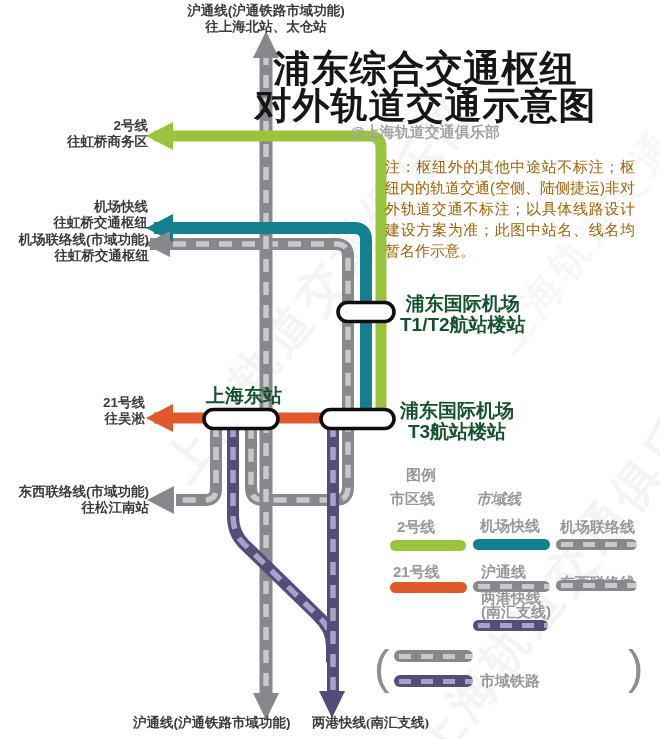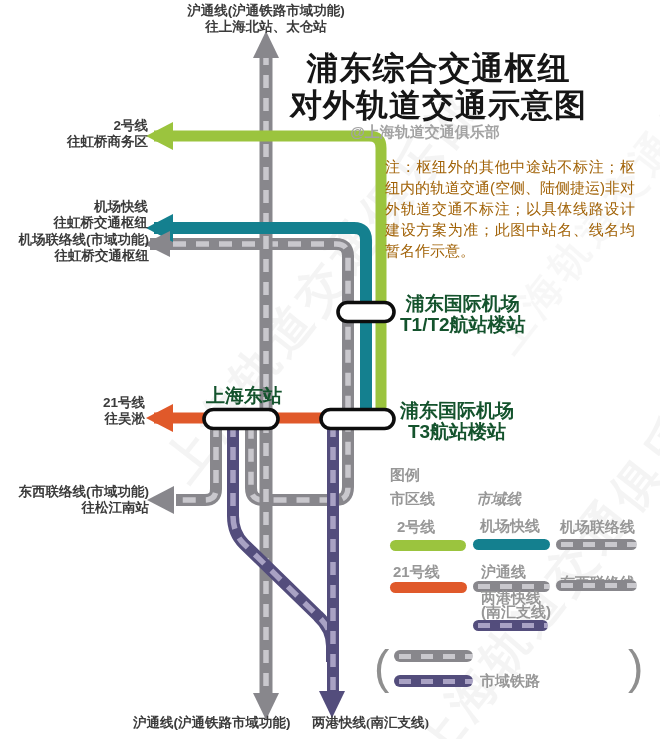--- a/index.html
+++ b/index.html
@@ -5,22 +5,22 @@
   html,body{margin:0;padding:0;background:#fff;}
   #map{
     position:relative;width:660px;height:739px;background:#ffffff;overflow:hidden;
     font-family:"Liberation Sans", sans-serif;color:#3b3b3b;
   }
   .abs{position:absolute;}
   .lbl{position:absolute;font-weight:bold;font-size:13.5px;line-height:15.5px;color:#3b3b3b;white-space:nowrap;}
   .lbl.r{text-align:right;}
   .lbl.c{text-align:center;}
   .station-lbl{position:absolute;font-weight:bold;font-size:19px;line-height:21px;color:#14532d;white-space:nowrap;text-align:center;}
-  .title{position:absolute;left:266px;top:50px;width:345px;text-align:center;font-weight:bold;
-         font-size:32px;line-height:37px;color:#161616;letter-spacing:1px;}
+  .title{position:absolute;left:253px;top:50px;width:345px;text-align:center;font-weight:bold;
+         font-size:37px;line-height:37px;color:#161616;letter-spacing:1px;}
   .credit{position:absolute;left:330px;top:123px;width:190px;text-align:center;
           font-weight:bold;font-size:15px;color:#a3a3a3;white-space:nowrap;}
   .note{position:absolute;left:385px;top:156px;width:250px;font-size:15px;line-height:21px;
         color:#a16207;text-align:justify;}
   .legend-txt{position:absolute;font-size:15px;line-height:17px;color:#979797;font-weight:bold;white-space:nowrap;}
   .pill{position:absolute;height:11px;border-radius:6px;}
   .pill.sgreen{background:#9bc43e;}
   .pill.steal{background:#14808f;}
   .pill.sorange{background:#e0592a;}
   .pill.dgray{background-color:#88878c;
@@ -119,21 +119,21 @@
     <div>T1/T2航站楼站</div>
   </div>
   <div class="station-lbl" style="left:400px;top:400px;">
     <div>浦东国际机场</div>
     <div>T3航站楼站</div>
   </div>
 
   <div class="bottom-lbl" style="left:133px;">沪通线(沪通铁路市域功能)</div>
   <div class="bottom-lbl" style="left:312px;font-family:Liberation Serif, serif;">两港快线(南汇支线)</div>
 
-  <div class="legend-txt" style="left:390px;top:466px;">图例</div>
+  <div class="legend-txt" style="left:406px;top:466px;">图例</div>
   <div class="legend-txt" style="left:390px;top:490px;">市区线</div>
   <div class="legend-txt" style="left:476px;top:490px;font-style:italic;">市域线</div>
 
   <div class="legend-txt" style="left:397px;top:518px;">2号线</div>
   <div class="pill sgreen" style="left:390px;top:540px;width:76px;"></div>
 
   <div class="legend-txt" style="left:480px;top:517px;">机场快线</div>
   <div class="pill steal" style="left:473px;top:539px;width:77px;"></div>
 
   <div class="legend-txt" style="left:560px;top:518px;text-align:center;">机场联络线</div>

